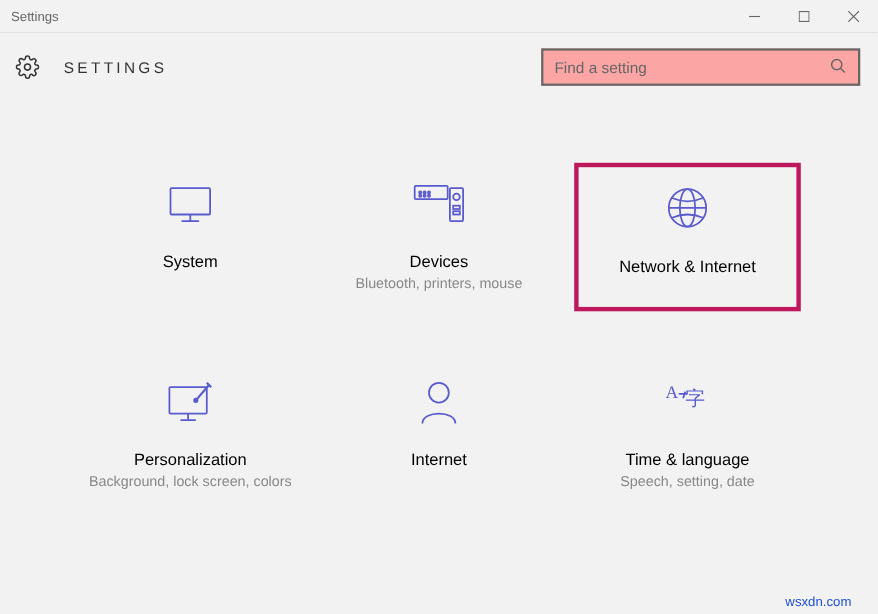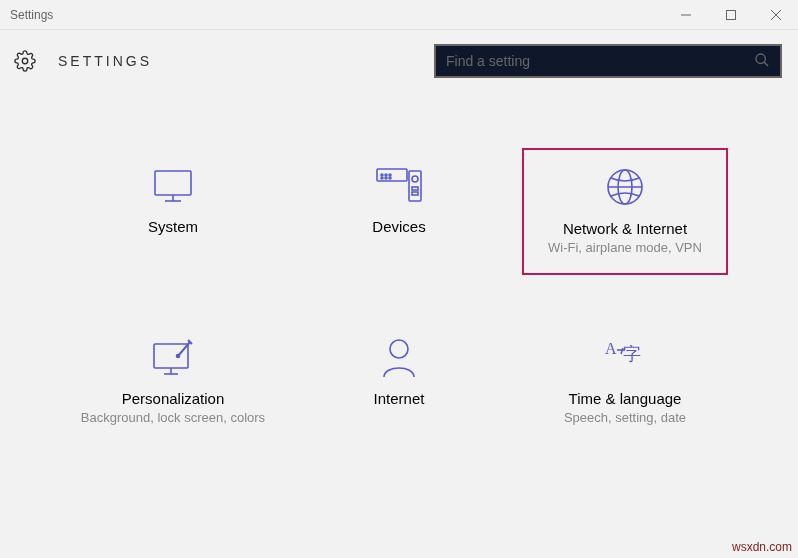--- a/index.html
+++ b/index.html
@@ -55,26 +55,26 @@
       margin-right: 22px;
     }
     .header-title {
       font-size: 14px;
       letter-spacing: 3px;
       font-weight: 400;
       color: #333;
       flex: 1;
     }
     .searchbox {
-      width: 348px;
+      width: 290px;
       height: 34px;
       border: 2px solid #666;
       display: flex;
       align-items: center;
-      background: #0f172a;
+      background: #fca5a5;
       padding: 0 10px;
     }
     .searchbox input {
       flex: 1;
       border: none;
       outline: none;
       font-size: 14px;
       color: #666;
       background: transparent;
     }
@@ -87,45 +87,46 @@
       padding: 70px 70px 0 70px;
     }
     .tile {
       display: flex;
       flex-direction: column;
       align-items: center;
       text-align: center;
       padding: 12px 8px 16px 8px;
     }
     .tile.highlight {
-      border: 2px solid #be185d;
+      border: 4px solid #be185d;
     }
     .tile-icon {
       height: 50px;
       display: flex;
       align-items: center;
       justify-content: center;
       margin-bottom: 8px;
     }
     .tile-title {
       font-size: 15px;
       color: #000;
       margin-bottom: 2px;
+      margin-top: 12px;
     }
     .tile-desc {
       font-size: 13px;
       color: #888;
       line-height: 1.35;
     }
     .watermark {
       position: absolute;
-      right: 6px;
+      right: 24px;
       bottom: 4px;
       font-size: 12px;
-      color: #7f1d1d;
+      color: #1d4ed8;
     }
     svg.ico { stroke: #5a5acf; fill: none; stroke-width: 1.6; }
   </style>
 </head>
 <body>
 
 <div class="titlebar">
   <div class="titlebar-title">Settings</div>
   <div class="titlebar-controls">
     <div class="titlebar-btn">
@@ -189,34 +190,34 @@
         <circle cx="7" cy="13" r="1"></circle>
           <circle cx="11" cy="13" r="1"></circle>
           <circle cx="15" cy="13" r="1"></circle>
         <rect x="34" y="6" width="12" height="30" rx="1"></rect>
         <circle cx="40" cy="14" r="3"></circle>
         <rect x="37" y="22" width="6" height="3"></rect>
         <rect x="37" y="27" width="6" height="3"></rect>
       </svg>
     </div>
     <div class="tile-title">Devices</div>
+    <div class="tile-desc">Bluetooth, printers, mouse</div>
   </div>
 
   <div class="tile highlight">
     <div class="tile-icon">
       <svg class="ico" width="42" height="42" viewBox="0 0 42 42">
         <circle cx="21" cy="21" r="17"></circle>
         <ellipse cx="21" cy="21" rx="7" ry="17"></ellipse>
         <line x1="4" y1="21" x2="38" y2="21"></line>
         <path d="M7 12 Q21 18 35 12" fill="none"></path>
         <path d="M7 30 Q21 24 35 30" fill="none"></path>
       </svg>
     </div>
     <div class="tile-title">Network &amp; Internet</div>
-    <div class="tile-desc">Wi-Fi, airplane mode, VPN</div>
   </div>
 
   <div class="tile">
     <div class="tile-icon">
       <svg class="ico" width="46" height="42" viewBox="0 0 46 42">
         <rect x="4" y="8" width="34" height="24" rx="1"></rect>
         <line x1="14" y1="38" x2="28" y2="38"></line>
         <line x1="21" y1="32" x2="21" y2="38"></line>
         <path d="M28 20 L40 6" stroke-width="2"></path>
         <path d="M38 4 L42 8" stroke-width="2"></path>

